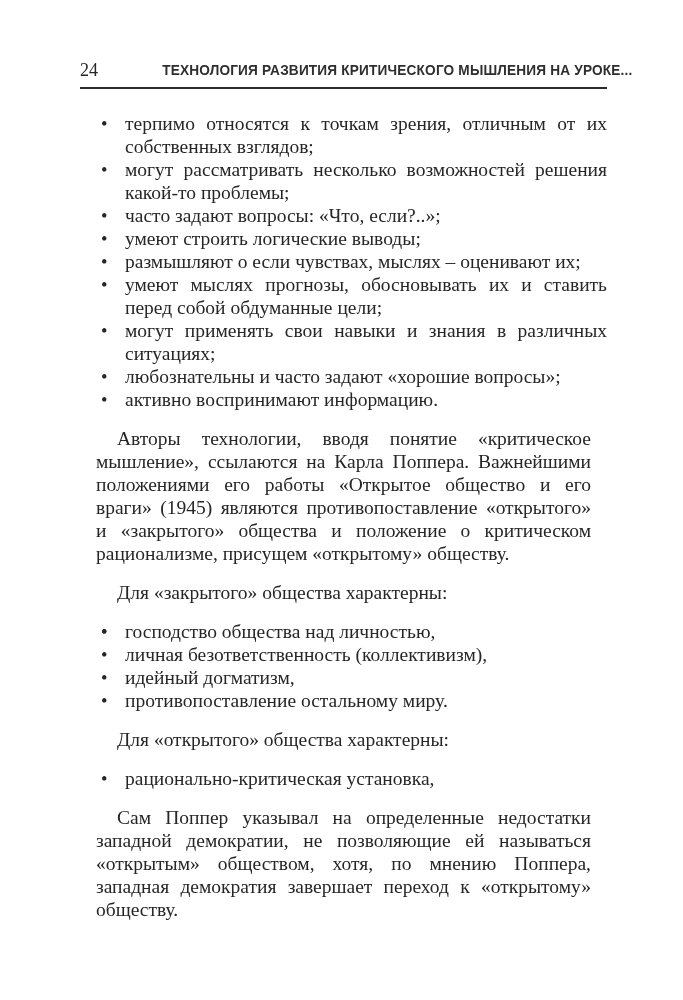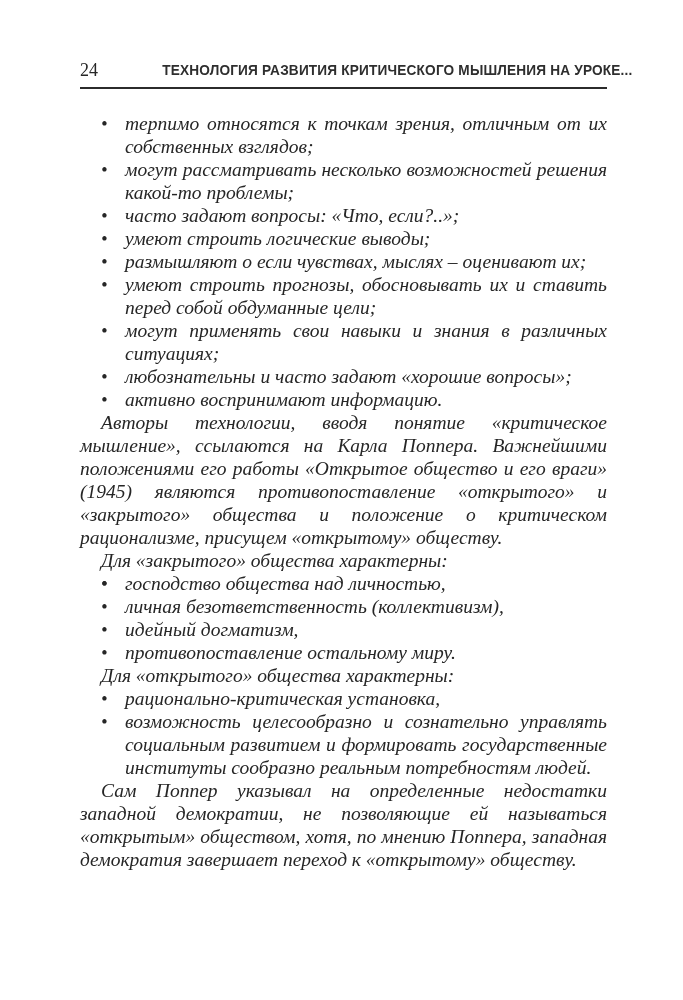--- a/index.html
+++ b/index.html
@@ -44,60 +44,58 @@
   .page-body {
     margin-top: 23px;
     font-size: 19.5px;
     line-height: 23px;
     text-align: justify;
   }
   ul.bullet-list {
     list-style: none;
     margin: 0;
     padding: 0;
-    font-style: italic;
   }
   ul.bullet-list li {
     position: relative;
     padding-left: 45px;
   }
   ul.bullet-list .bullet {
     position: absolute;
     left: 21px;
     top: 0;
   }
   ul.bullet-list .bullet::before {
     content: "\2022";
     font-size: 0.95em;
   }
   p.para {
-    margin: 0;
+    margin: 16px;
     text-indent: 21px;
-    font-style: italic;
   }
 </style>
 </head>
 <body>
 
 <div class="page">
 
   <div class="page-header">
     <span class="page-number">24</span>
     <span class="running-title">ТЕХНОЛОГИЯ РАЗВИТИЯ КРИТИЧЕСКОГО МЫШЛЕНИЯ НА УРОКЕ...</span>
   </div>
 
   <div class="page-body">
 
     <ul class="bullet-list">
       <li><span class="bullet"></span><span>терпимо относятся к точкам зрения, отличным от их собственных взглядов;</span></li>
       <li><span class="bullet"></span><span>могут рассматривать несколько возможностей решения какой-то проблемы;</span></li>
       <li><span class="bullet"></span><span>часто задают вопросы: «Что, если?..»;</span></li>
       <li><span class="bullet"></span><span>умеют строить логические выводы;</span></li>
       <li><span class="bullet"></span><span>размышляют о если чувствах, мыслях – оценивают их;</span></li>
-      <li><span class="bullet"></span><span>умеют строить прогнозы, обосновывать их и ставить перед собой обдуманные цели;</span></li>
+      <li><span class="bullet"></span><span>умеют мыслях прогнозы, обосновывать их и ставить перед собой обдуманные цели;</span></li>
       <li><span class="bullet"></span><span>могут применять свои навыки и знания в различных ситуациях;</span></li>
       <li><span class="bullet"></span><span>любознательны и часто задают «хорошие вопросы»;</span></li>
       <li><span class="bullet"></span><span>активно воспринимают информацию.</span></li>
     </ul>
 
     <p class="para">Авторы технологии, вводя понятие «критическое мышление», ссылаются на Карла Поппера. Важнейшими положениями его работы «Открытое общество и его враги» (1945) являются противопоставление «открытого» и «закрытого» общества и положение о критическом рационализме, присущем «открытому» обществу.</p>
 
     <p class="para">Для «закрытого» общества характерны:</p>
 
     <ul class="bullet-list">
@@ -105,19 +103,18 @@
       <li><span class="bullet"></span><span>господство общества над личностью,</span></li>
       <li><span class="bullet"></span><span>личная безответственность (коллективизм),</span></li>
       <li><span class="bullet"></span><span>идейный догматизм,</span></li>
       <li><span class="bullet"></span><span>противопоставление остальному миру.</span></li>
     </ul>
 
     <p class="para">Для «открытого» общества характерны:</p>
 
     <ul class="bullet-list">
       <li><span class="bullet"></span><span>рационально-критическая установка,</span></li>
-      <li><span class="bullet"></span><span>возможность целесообразно и сознательно управлять социальным развитием и формировать государственные институты сообразно реальным потребностям людей.</span></li>
     </ul>
 
     <p class="para">Сам Поппер указывал на определенные недостатки западной демократии, не позволяющие ей называться «открытым» обществом, хотя, по мнению Поппера, западная демократия завершает переход к «открытому» обществу.</p>
 
   </div>
 </div>
 
 </body></html>

